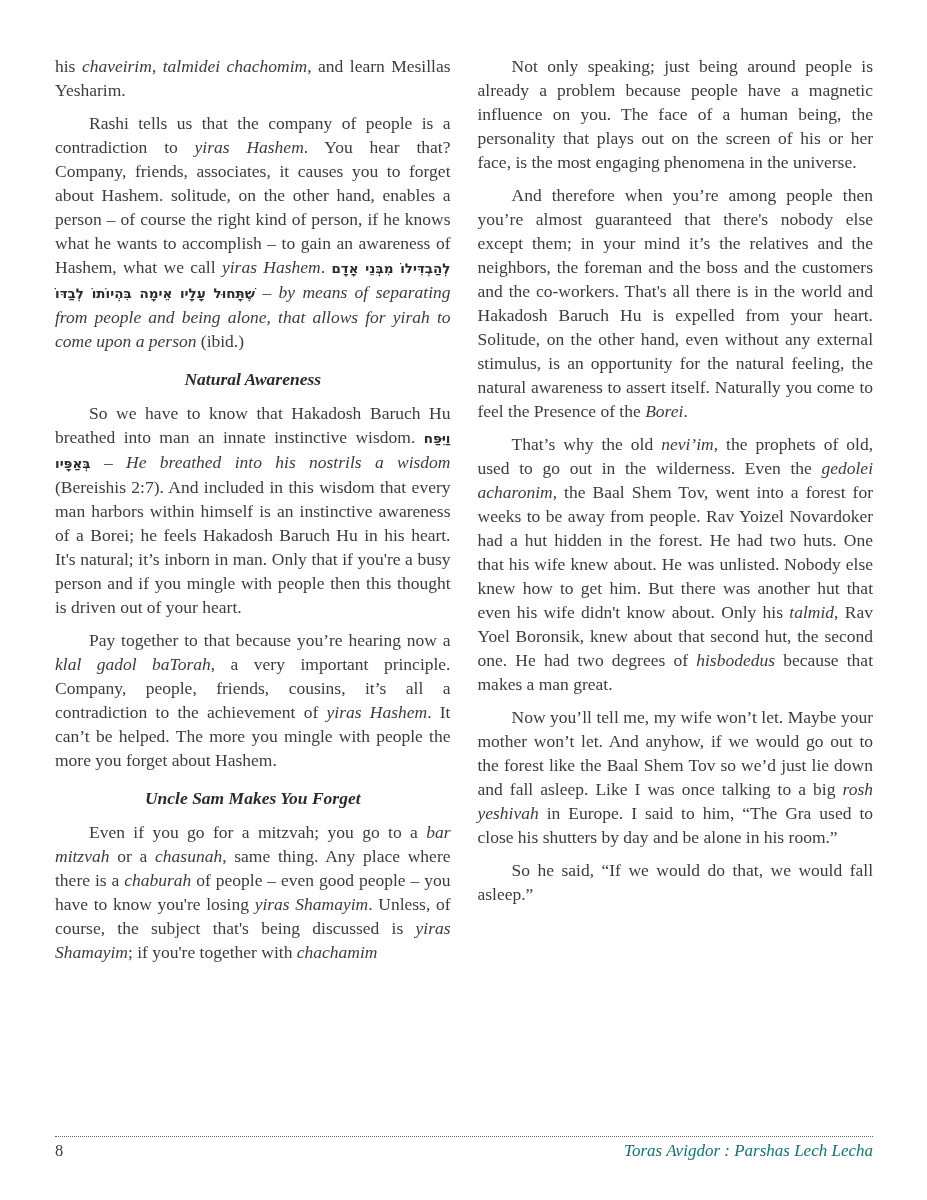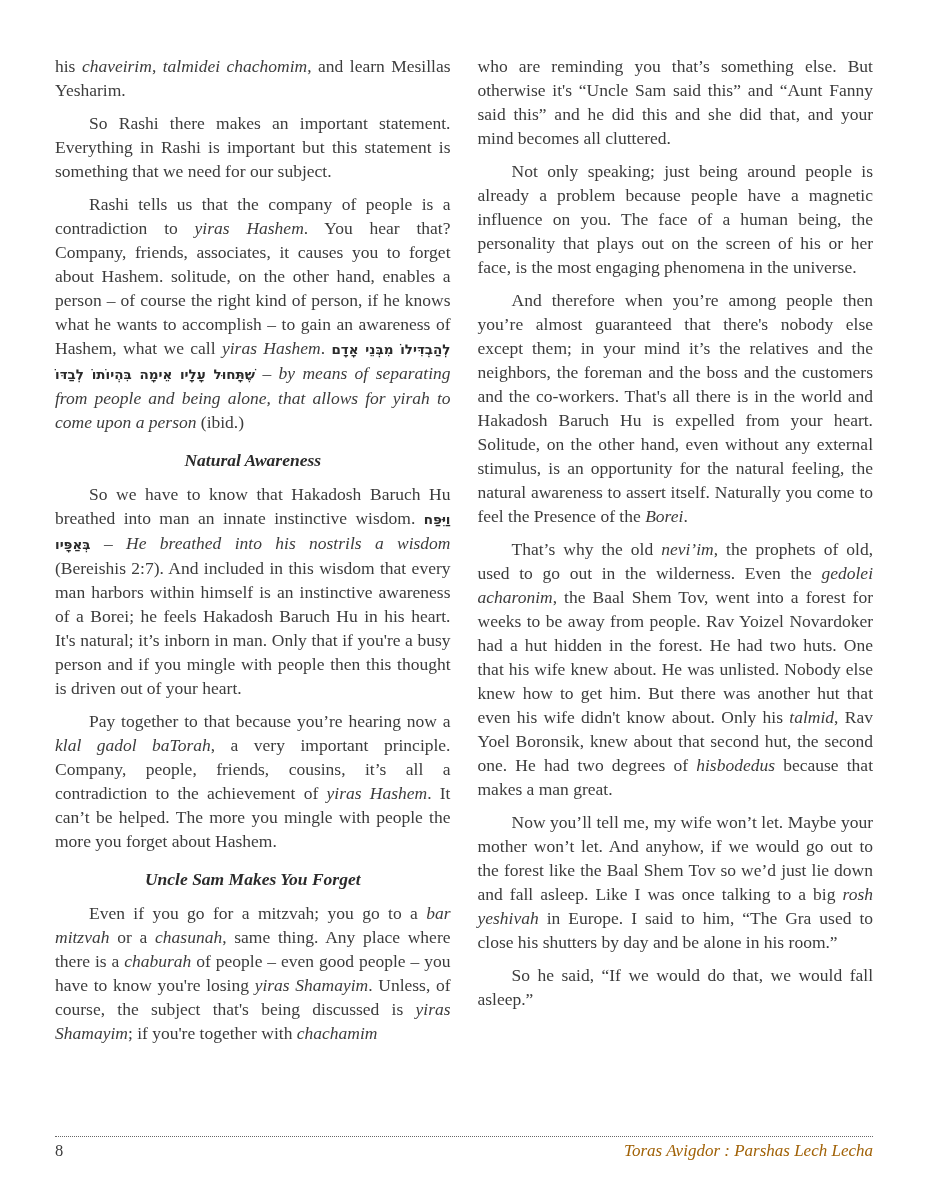--- a/index.html
+++ b/index.html
@@ -66,40 +66,38 @@
   }
   .pagenum {
     font-size: 16.5px;
     line-height: 22px;
     color: #3c3c3c;
   }
   .footer-title {
     font-size: 17px;
     line-height: 22px;
     font-style: italic;
-    color: #a16207;
+    color: #0f766e;
   }
 </style>
 </head>
 <body>
 
 <div class="page">
   <div class="columns">
     <div class="col" id="col-left">
         <p class="para noindent"><span>his </span><em>chaveirim</em><span>, </span><em>talmidei chachomim</em><span>, and learn Mesillas Yesharim.</span></p>
-        <p class="para"><span>So Rashi there makes an important statement. Everything in Rashi is important but this statement is something that we need for our subject.</span></p>
         <p class="para"><span>Rashi tells us that the company of people is a contradiction to </span><em>yiras Hashem</em><span>. You hear that? Company, friends, associates, it causes you to forget about Hashem. solitude, on the other hand, enables a person – of course the right kind of person, if he knows what he wants to accomplish – to gain an awareness of Hashem, what we call </span><em>yiras Hashem</em><span>. </span><span class="hebrew" dir="rtl">לְהַבְדִּילוֹ מִבְּנֵי אָדָם שֶׁתָּחוּל עָלָיו אֵימָה בִּהְיוֹתוֹ לְבַדּוֹ</span><span> – </span><em>by means of separating from people and being alone, that allows for yirah to come upon a person</em><span> (ibid.)</span></p>
         <div class="heading">Natural Awareness</div>
         <p class="para"><span>So we have to know that Hakadosh Baruch Hu breathed into man an innate instinctive wisdom. </span><span class="hebrew" dir="rtl">וַיִּפַּח בְּאַפָּיו</span><span> – </span><em>He breathed into his nostrils a wisdom</em><span> (Bereishis 2:7). And included in this wisdom that every man harbors within himself is an instinctive awareness of a Borei; he feels Hakadosh Baruch Hu in his heart. It's natural; it’s inborn in man. Only that if you're a busy person and if you mingle with people then this thought is driven out of your heart.</span></p>
         <p class="para"><span>Pay together to that because you’re hearing now a </span><em>klal gadol baTorah</em><span>, a very important principle. Company, people, friends, cousins, it’s all a contradiction to the achievement of </span><em>yiras Hashem</em><span>. It can’t be helped. The more you mingle with people the more you forget about Hashem.</span></p>
         <div class="heading">Uncle Sam Makes You Forget</div>
         <p class="para"><span>Even if you go for a mitzvah; you go to a </span><em>bar mitzvah</em><span> or a </span><em>chasunah</em><span>, same thing. Any place where there is a </span><em>chaburah</em><span> of people – even good people – you have to know you're losing </span><em>yiras Shamayim</em><span>. Unless, of course, the subject that's being discussed is </span><em>yiras Shamayim</em><span>; if you're together with </span><em>chachamim</em></p>
       </div>
     <div class="col" id="col-right">
-        <p class="para noindent"><span>who are reminding you that’s something else. But otherwise it's “Uncle Sam said this” and “Aunt Fanny said this” and he did this and she did that, and your mind becomes all cluttered.</span></p>
         <p class="para"><span>Not only speaking; just being around people is already a problem because people have a magnetic influence on you. The face of a human being, the personality that plays out on the screen of his or her face, is the most engaging phenomena in the universe.</span></p>
         <p class="para"><span>And therefore when you’re among people then you’re almost guaranteed that there's nobody else except them; in your mind it’s the relatives and the neighbors, the foreman and the boss and the customers and the co-workers. That's all there is in the world and Hakadosh Baruch Hu is expelled from your heart. Solitude, on the other hand, even without any external stimulus, is an opportunity for the natural feeling, the natural awareness to assert itself. Naturally you come to feel the Presence of the </span><em>Borei</em><span>.</span></p>
         <p class="para"><span>That’s why the old </span><em>nevi’im</em><span>, the prophets of old, used to go out in the wilderness. Even the </span><em>gedolei acharonim</em><span>, the Baal Shem Tov, went into a forest for weeks to be away from people. Rav Yoizel Novardoker had a hut hidden in the forest. He had two huts. One that his wife knew about. He was unlisted. Nobody else knew how to get him. But there was another hut that even his wife didn't know about. Only his </span><em>talmid</em><span>, Rav Yoel Boronsik, knew about that second hut, the second one. He had two degrees of </span><em>hisbodedus</em><span> because that makes a man great.</span></p>
         <p class="para"><span>Now you’ll tell me, my wife won’t let. Maybe your mother won’t let. And anyhow, if we would go out to the forest like the Baal Shem Tov so we’d just lie down and fall asleep. Like I was once talking to a big </span><em>rosh yeshivah</em><span> in Europe. I said to him, “The Gra used to close his shutters by day and be alone in his room.”</span></p>
         <p class="para"><span>So he said, “If we would do that, we would fall asleep.”</span></p>
       </div>
   </div>
   <div class="footer">
     <div class="footer-rule"></div>
     <div class="footer-row">

